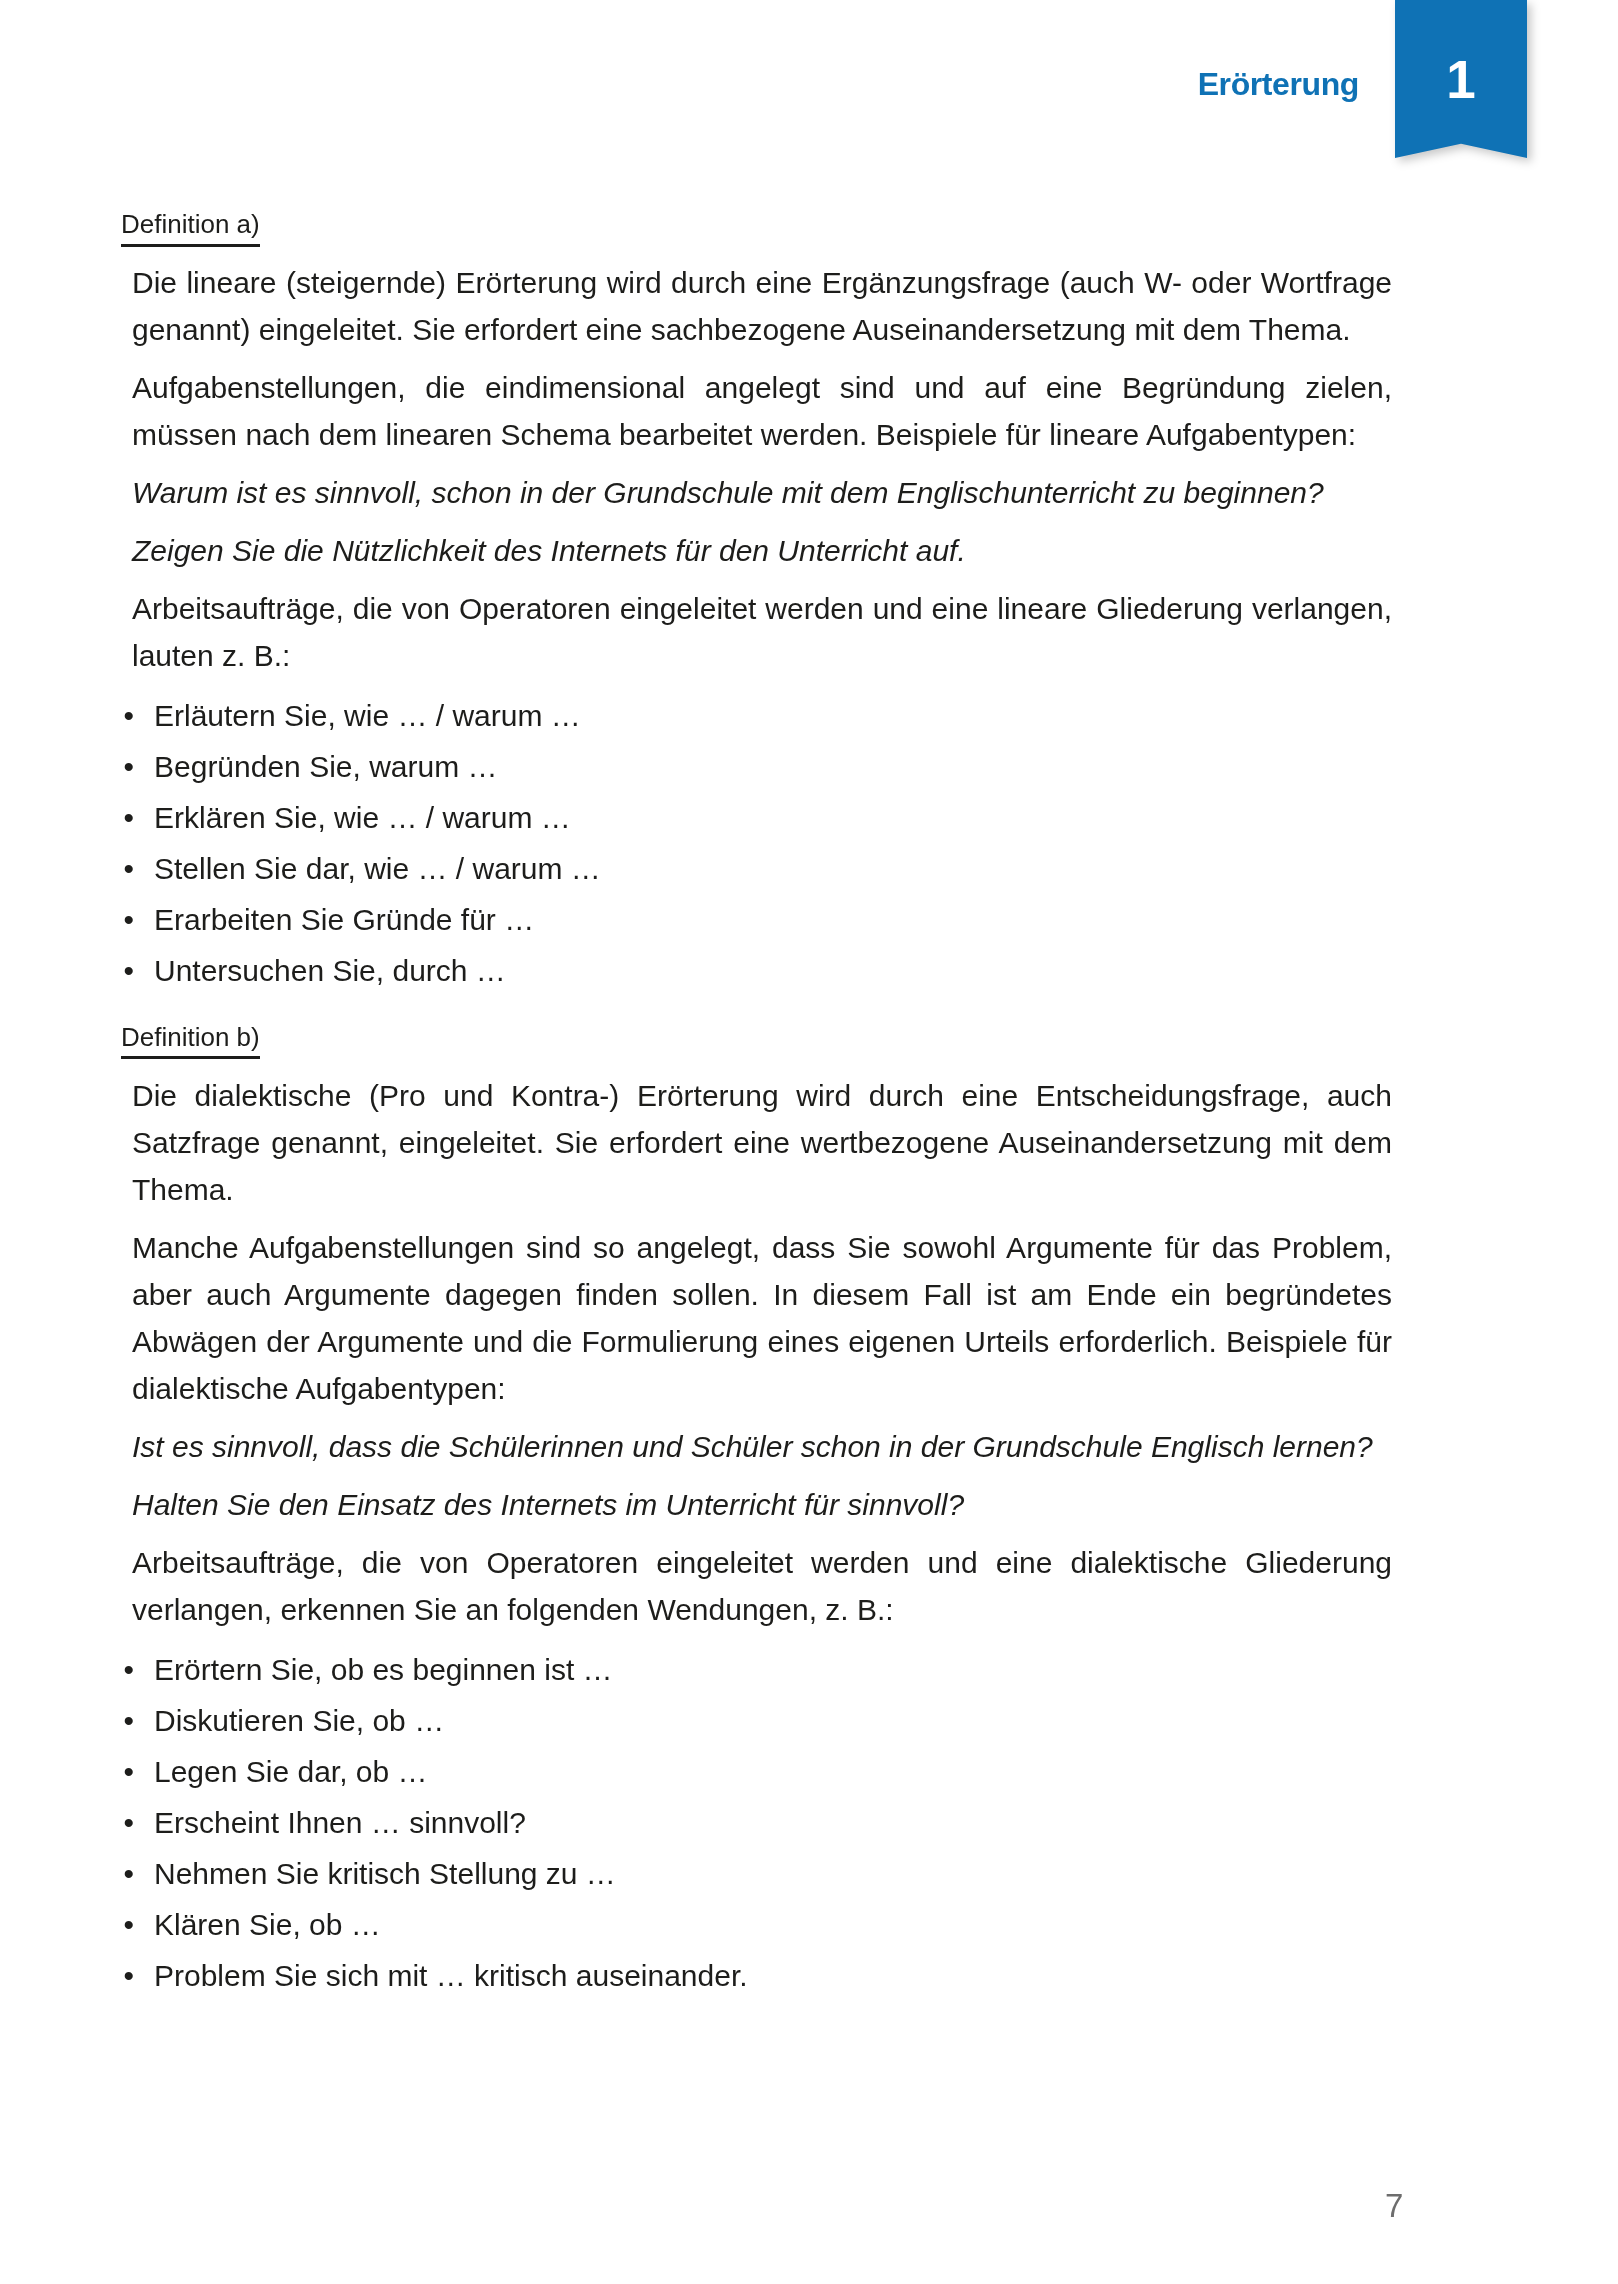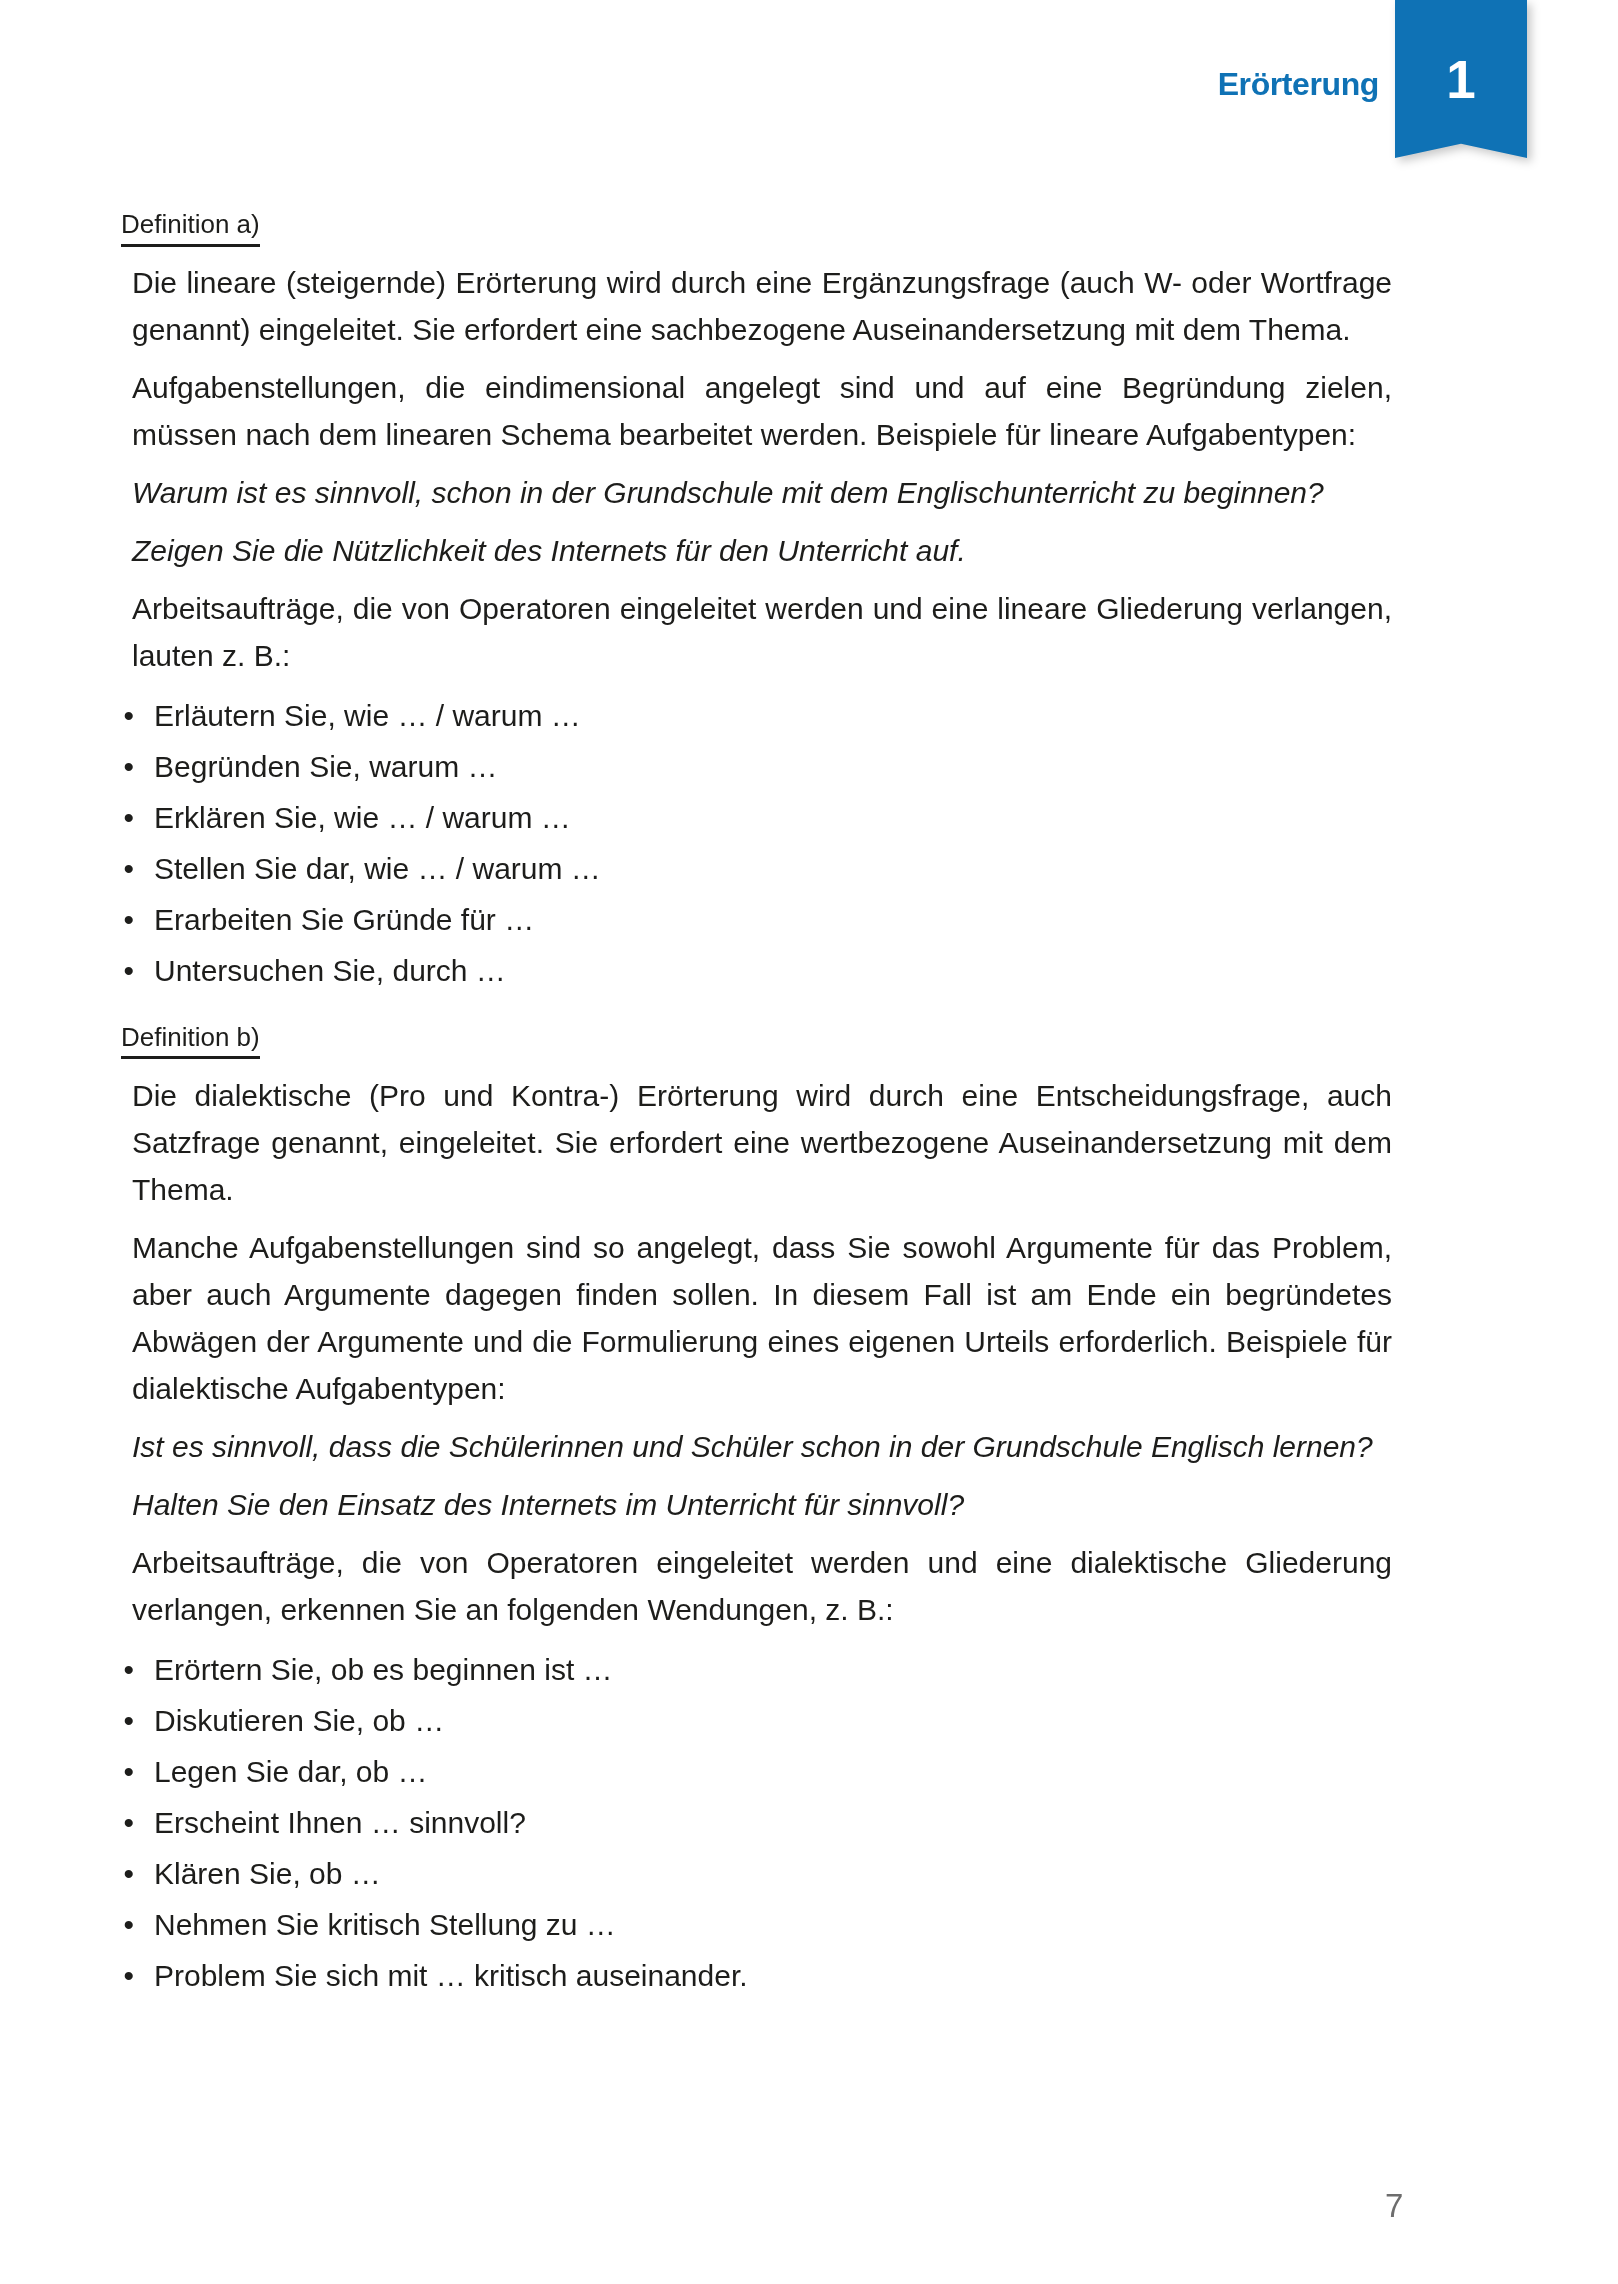--- a/index.html
+++ b/index.html
@@ -9,21 +9,21 @@
     background:#ffffff;
     color:#1d1d1b;
     font-family:"Liberation Sans", sans-serif;
     overflow:hidden;
     margin:0 auto;
   }
 
   
   .chapter-label {
     position:absolute;
-    top:68px; right:240px;
+    top:68px; right:260px;
     font-size:32px;
     font-weight:bold;
     color:#0f72b5;
     line-height:1;
     letter-spacing:-0.4px;
   }
   .ribbon-wrap {
     position:absolute;
     top:0; left:1395px;
     width:132px; height:158px;
@@ -133,22 +133,22 @@
       <p class="just">Die dialektische (Pro und Kontra-) Erörterung wird durch eine Entscheidungsfrage, auch Satzfrage genannt, eingeleitet. Sie erfordert eine wertbezogene Auseinandersetzung mit dem Thema.</p>
       <p class="just">Manche Aufgabenstellungen sind so angelegt, dass Sie sowohl Argumente für das Problem, aber auch Argumente dagegen finden sollen. In diesem Fall ist am Ende ein begründetes Abwägen der Argumente und die Formulierung eines eigenen Urteils erforderlich. Beispiele für dialektische Aufgabentypen:</p>
       <p class="example">Ist es sinnvoll, dass die Schülerinnen und Schüler schon in der Grundschule Englisch lernen?</p>
       <p class="example">Halten Sie den Einsatz des Internets im Unterricht für sinnvoll?</p>
       <p class="just">Arbeitsaufträge, die von Operatoren eingeleitet werden und eine dialektische Gliederung verlangen, erkennen Sie an folgenden Wendungen, z. B.:</p>
       <ul class="operators">
         <li>Erörtern Sie, ob es beginnen ist …</li>
         <li>Diskutieren Sie, ob …</li>
         <li>Legen Sie dar, ob …</li>
         <li>Erscheint Ihnen … sinnvoll?</li>
+        <li>Nehmen Sie kritisch Stellung zu …</li>
         <li>Klären Sie, ob …</li>
-        <li>Nehmen Sie kritisch Stellung zu …</li>
         <li>Problem Sie sich mit … kritisch auseinander.</li>
       </ul>
     </section>
 
   </main>
 
   <span class="page-number">7</span>
 
 </div>
 

